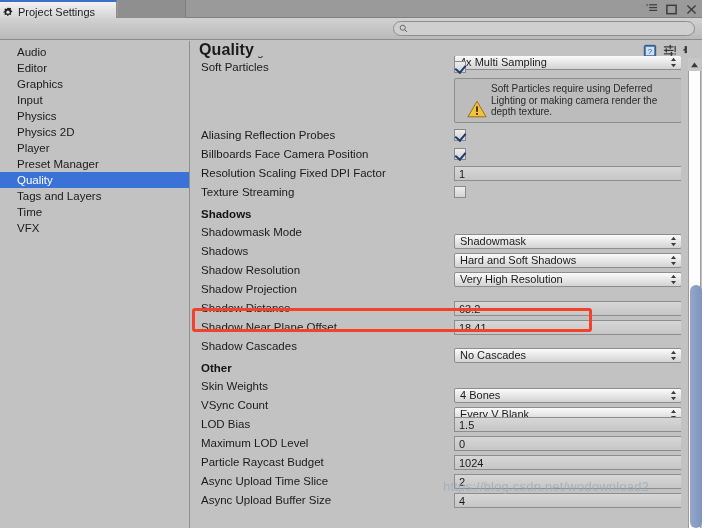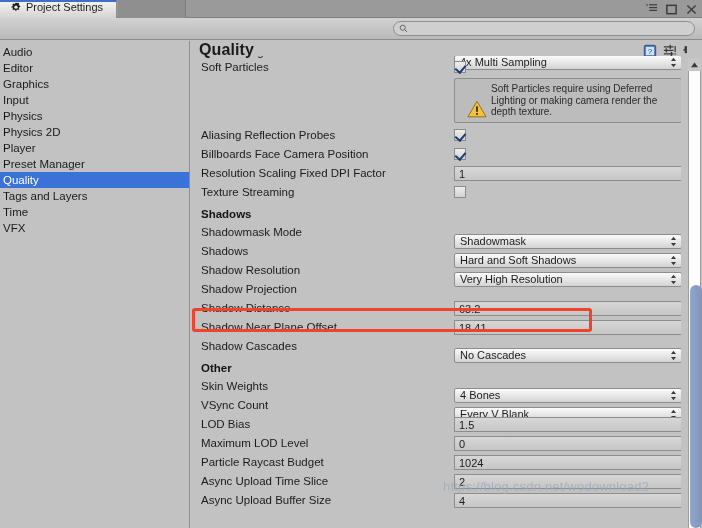--- a/index.html
+++ b/index.html
@@ -22,22 +22,22 @@
     width: 702px; height: 18px;
     background: #9a9a9a;
     border-bottom: 1px solid #818181;
   }
   .tab {
     position: absolute; left: 0; top: 0;
     height: 18px; width: 117px;
     background: linear-gradient(#f2f2f2, #d4d4d4);
     border-top: 2px solid #3d6fc4;
     border-right: 1px solid #8d8d8d;
-    display: flex; align-items: flex-start;
-    padding-left: 11px;
+    display: flex; align-items: flex-end;
+    padding-left: 3px;
     font-size: 11px; color: #1d1d1d;
   }
   .tab-gear {
     width: 11px; height: 11px; margin-right: 4px;
     flex: 0 0 11px;
   }
   .tab-label { font-size: 11px; line-height: 1; }
   .tab-spare {
     position: absolute; left: 118px; top: 0;
     width: 68px; height: 18px;
@@ -78,21 +78,21 @@
   
   .sidebar {
     position: absolute; left: 0; top: 41px;
     width: 190px; height: 487px;
     background: #c2c2c2;
     border-right: 1px solid #8f8f8f;
     padding-top: 3px;
   }
   .side-item {
     height: 16px; line-height: 16px;
-    padding-left: 3px;
+    padding-left: 17px;
     font-size: 11.5px; color: #1b1b1b;
     white-space: nowrap;
   }
   .side-item.sel { background: #3a72d8; color: #ffffff; }
 
   
   .main {
     position: absolute; left: 191px; top: 41px;
     width: 511px; height: 487px;
     background: #c2c2c2;

